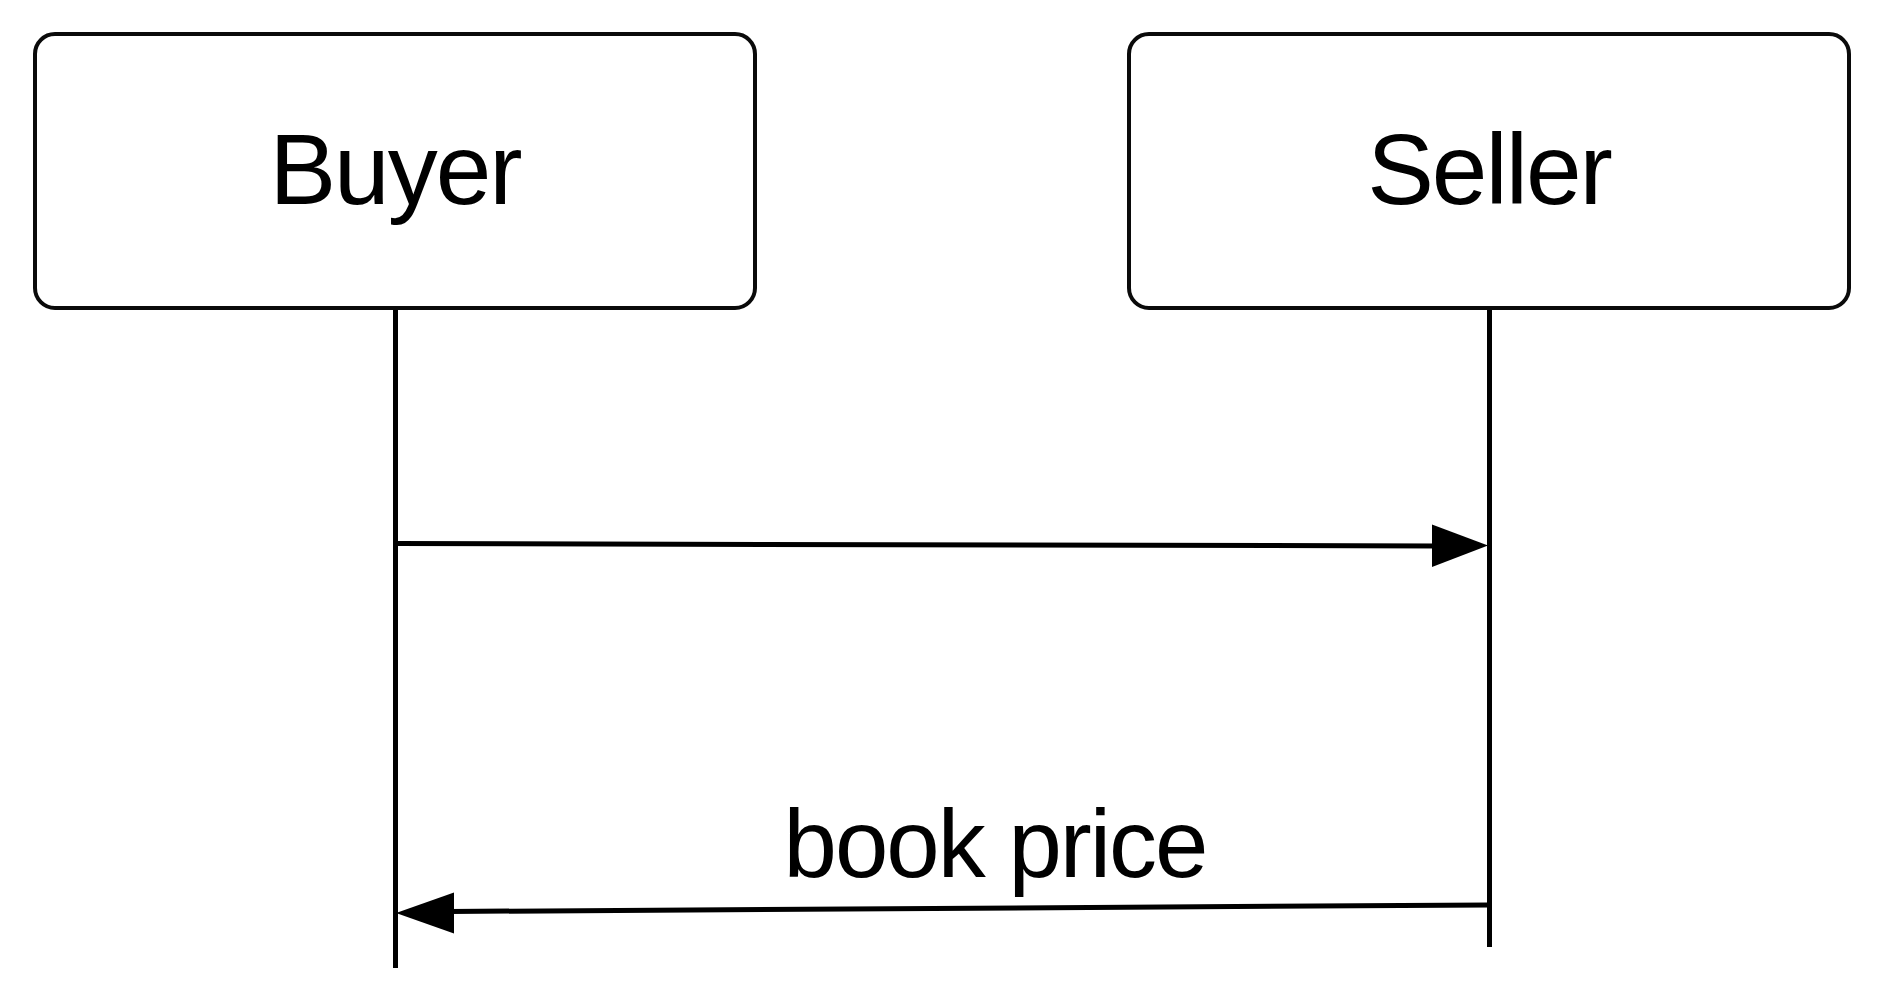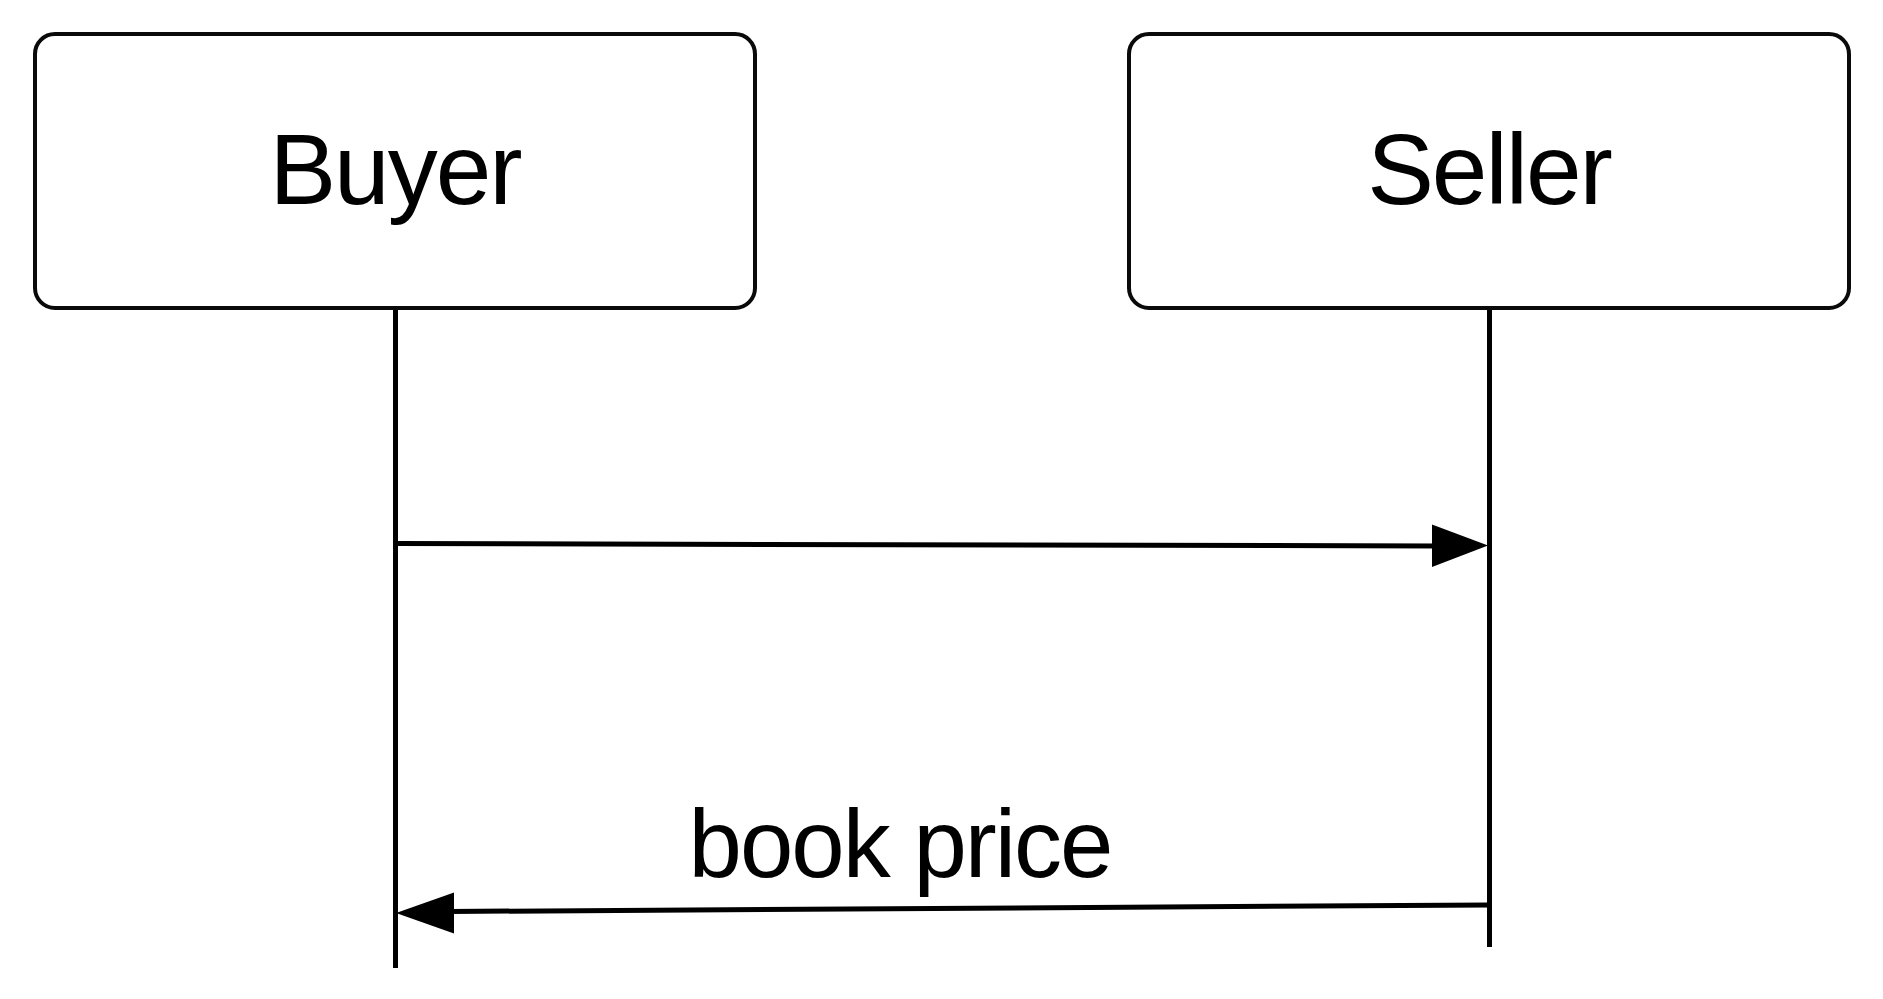--- a/index.html
+++ b/index.html
@@ -49,21 +49,21 @@
   .msg-label {
     position: absolute;
     font-size: 96px;
     font-weight: 300;
     letter-spacing: -2px;
     line-height: 1;
     white-space: nowrap;
     transform: translateX(-50%);
   }
   .msg-label.title { left: 941px; top: 436px; }
-  .msg-label.price { left: 900px; top: 796px; }
+  .msg-label.price { left: 995px; top: 796px; }
 </style>
 </head>
 <body>
 
 <div class="stage">
 
   <svg class="geometry-layer" viewBox="0 0 1883 999" xmlns="http://www.w3.org/2000/svg">
 
     <line x1="395.5" y1="308" x2="395.5" y2="968" stroke="#000000" stroke-width="5"></line>
 

